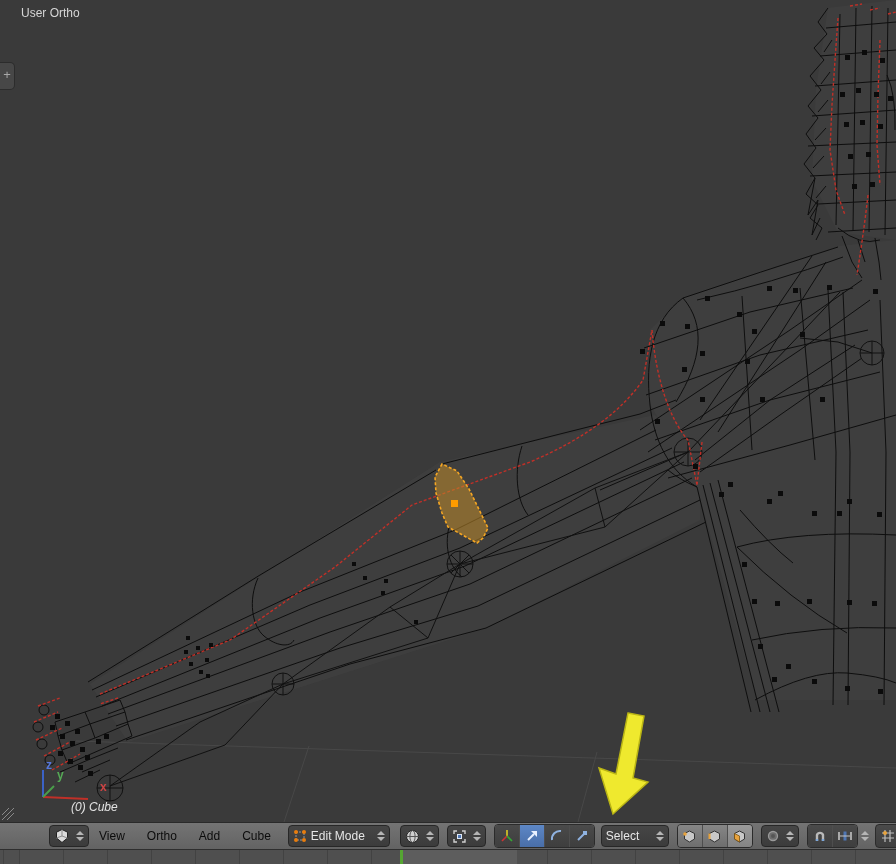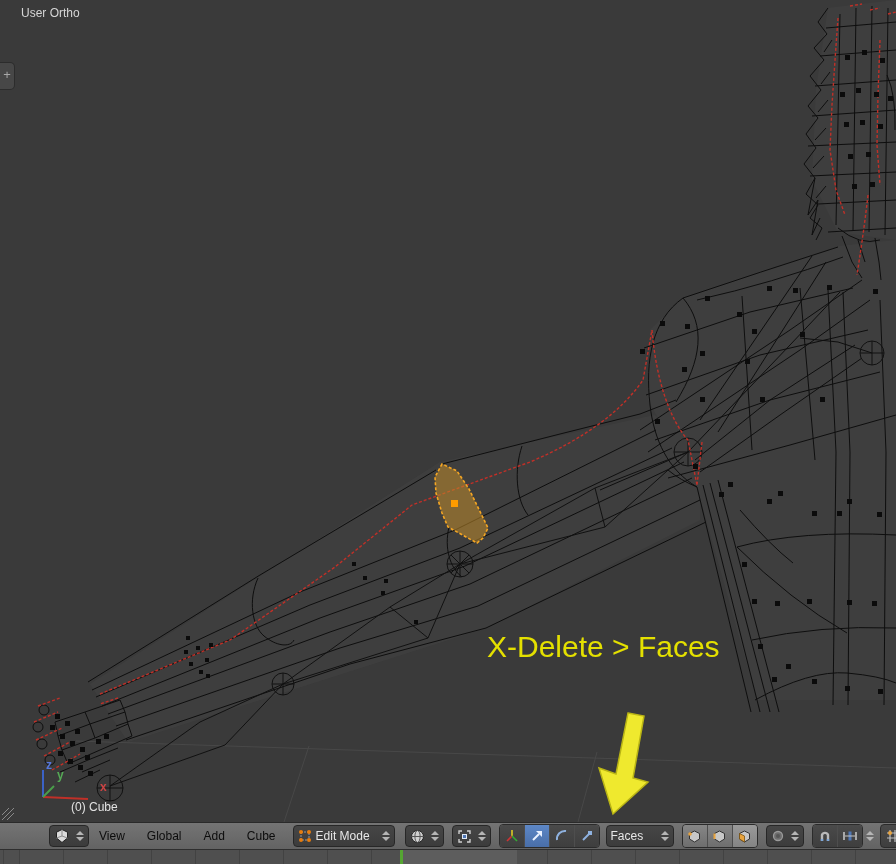--- a/index.html
+++ b/index.html
@@ -3,21 +3,21 @@
 <meta charset="utf-8">
 <style>
   html,body{margin:0;padding:0;background:#222;}
   #app{position:relative;width:896px;height:864px;overflow:hidden;
        font-family:"Liberation Sans",sans-serif;background:#3a3a3a;}
   
   #viewport{position:absolute;left:0;top:0;width:896px;height:822px;background:#3a3a3a;}
   #viewport svg{position:absolute;left:0;top:0;}
   .vp-label{position:absolute;color:#d6d6d6;font-size:12px;pointer-events:none;}
   #view-name{left:21px;top:6px;}
-  #obj-name{left:71px;top:800px;color:#e2e2e2;}
+  #obj-name{left:71px;top:800px;color:#e2e2e2;font-style:italic;}
   #annotation{position:absolute;left:487px;top:630px;color:#e4e000;font-size:30px;white-space:nowrap;}
   #plus-tab{position:absolute;left:0;top:62px;width:14px;height:26px;background:#474747;
             border:1px solid #2c2c2c;border-left:none;border-radius:0 5px 5px 0;
             color:#a8a8a8;font-size:13px;line-height:24px;text-align:center;}
   .ax-label{position:absolute;font-size:12px;font-weight:bold;}
   
   #header{position:absolute;left:0;top:822px;width:896px;height:27px;
           background:linear-gradient(#747474,#636363);border-top:1px solid #2a2a2a;
           display:flex;align-items:center;box-sizing:border-box;padding-left:36px;}
   #header .menu{color:#0c0c0c;font-size:12px;margin:0 11px;cursor:default;}
@@ -264,41 +264,40 @@
         <path d="M43,797 L43,770" stroke="#3b62c6"></path>
         <path d="M43,797 L88,799" stroke="#c03028"></path>
         <path d="M43,797 L54,786" stroke="#4a9e4a"></path>
       </g>
 
       <path d="M2,820 L14,808 M2,815 L9,808 M7,820 L14,813" stroke="#8a8a8a" stroke-width="1" fill="none"></path>
     </svg>
 
     <span id="view-name" class="vp-label">User Ortho</span>
     <span id="obj-name" class="vp-label">(0) Cube</span>
-    <span id="annotation">X-Delete &gt; Faces</span>
     <div id="plus-tab">+</div>
     <span class="ax-label" style="left:46px;top:758px;color:#5577dd;">z</span>
     <span class="ax-label" style="left:57px;top:768px;color:#55aa55;">y</span>
     <span class="ax-label" style="left:100px;top:780px;color:#cc4444;">x</span>
   </div>
 
   <div id="header">
     <div class="dd gap" style="margin-left:13px;">
       <svg width="16" height="16" viewBox="0 0 16 16">
         <path d="M8 1.5 L13.5 4.2 L13.5 10 L8 14.5 L2.5 10 L2.5 4.2 Z" fill="#dcdcdc" stroke="#222" stroke-width="1"></path>
         <path d="M8 1.5 L8 8 L13.5 10 M8 8 L2.5 10" fill="none" stroke="#8a8a8a" stroke-width="1"></path>
       </svg>
       <span class="chev">
           <i class="up"></i>
           <i class="dn"></i>
         </span>
     </div>
 
     <span class="menu" style="margin-left:10px;">View</span>
-    <span class="menu">Global</span>
+    <span class="menu">Ortho</span>
     <span class="menu">Add</span>
     <span class="menu">Cube</span>
 
     <div class="dd gap" style="margin-left:6px;width:92px;">
       <svg width="14" height="14" viewBox="0 0 14 14">
         <rect x="3" y="3" width="8" height="8" fill="none" stroke="#999" stroke-width="1" stroke-dasharray="2,1"></rect>
         <circle cx="3" cy="3" r="2" fill="#e87d0d"></circle>
           <circle cx="11" cy="3" r="2" fill="#e87d0d"></circle>
         <circle cx="3" cy="11" r="2" fill="#e87d0d"></circle>
           <circle cx="11" cy="11" r="2" fill="#e87d0d"></circle>
@@ -354,21 +353,21 @@
       </div>
       <div class="tbtn dark">
         <svg width="14" height="14" viewBox="0 0 14 14">
           <path d="M3,11 L10,4" stroke="#8fb2e0" stroke-width="2"></path>
           <rect x="8" y="2" width="4" height="4" fill="#8fb2e0"></rect>
         </svg>
       </div>
     </div>
 
     <div class="dd gap" style="margin-left:6px;width:58px;">
-      <span style="flex:1">Faces</span>
+      <span style="flex:1">Select</span>
       <span class="chev">
           <i class="up"></i>
           <i class="dn"></i>
         </span>
     </div>
 
     <div class="btn-group gap" style="margin-left:8px;">
       <div class="tbtn">
         <svg width="15" height="15" viewBox="0 0 15 15">
           <path d="M7.5,2 L12.5,4.5 L12.5,10 L7.5,13 L2.5,10 L2.5,4.5 Z" fill="#c8c8c8" stroke="#333"></path>

